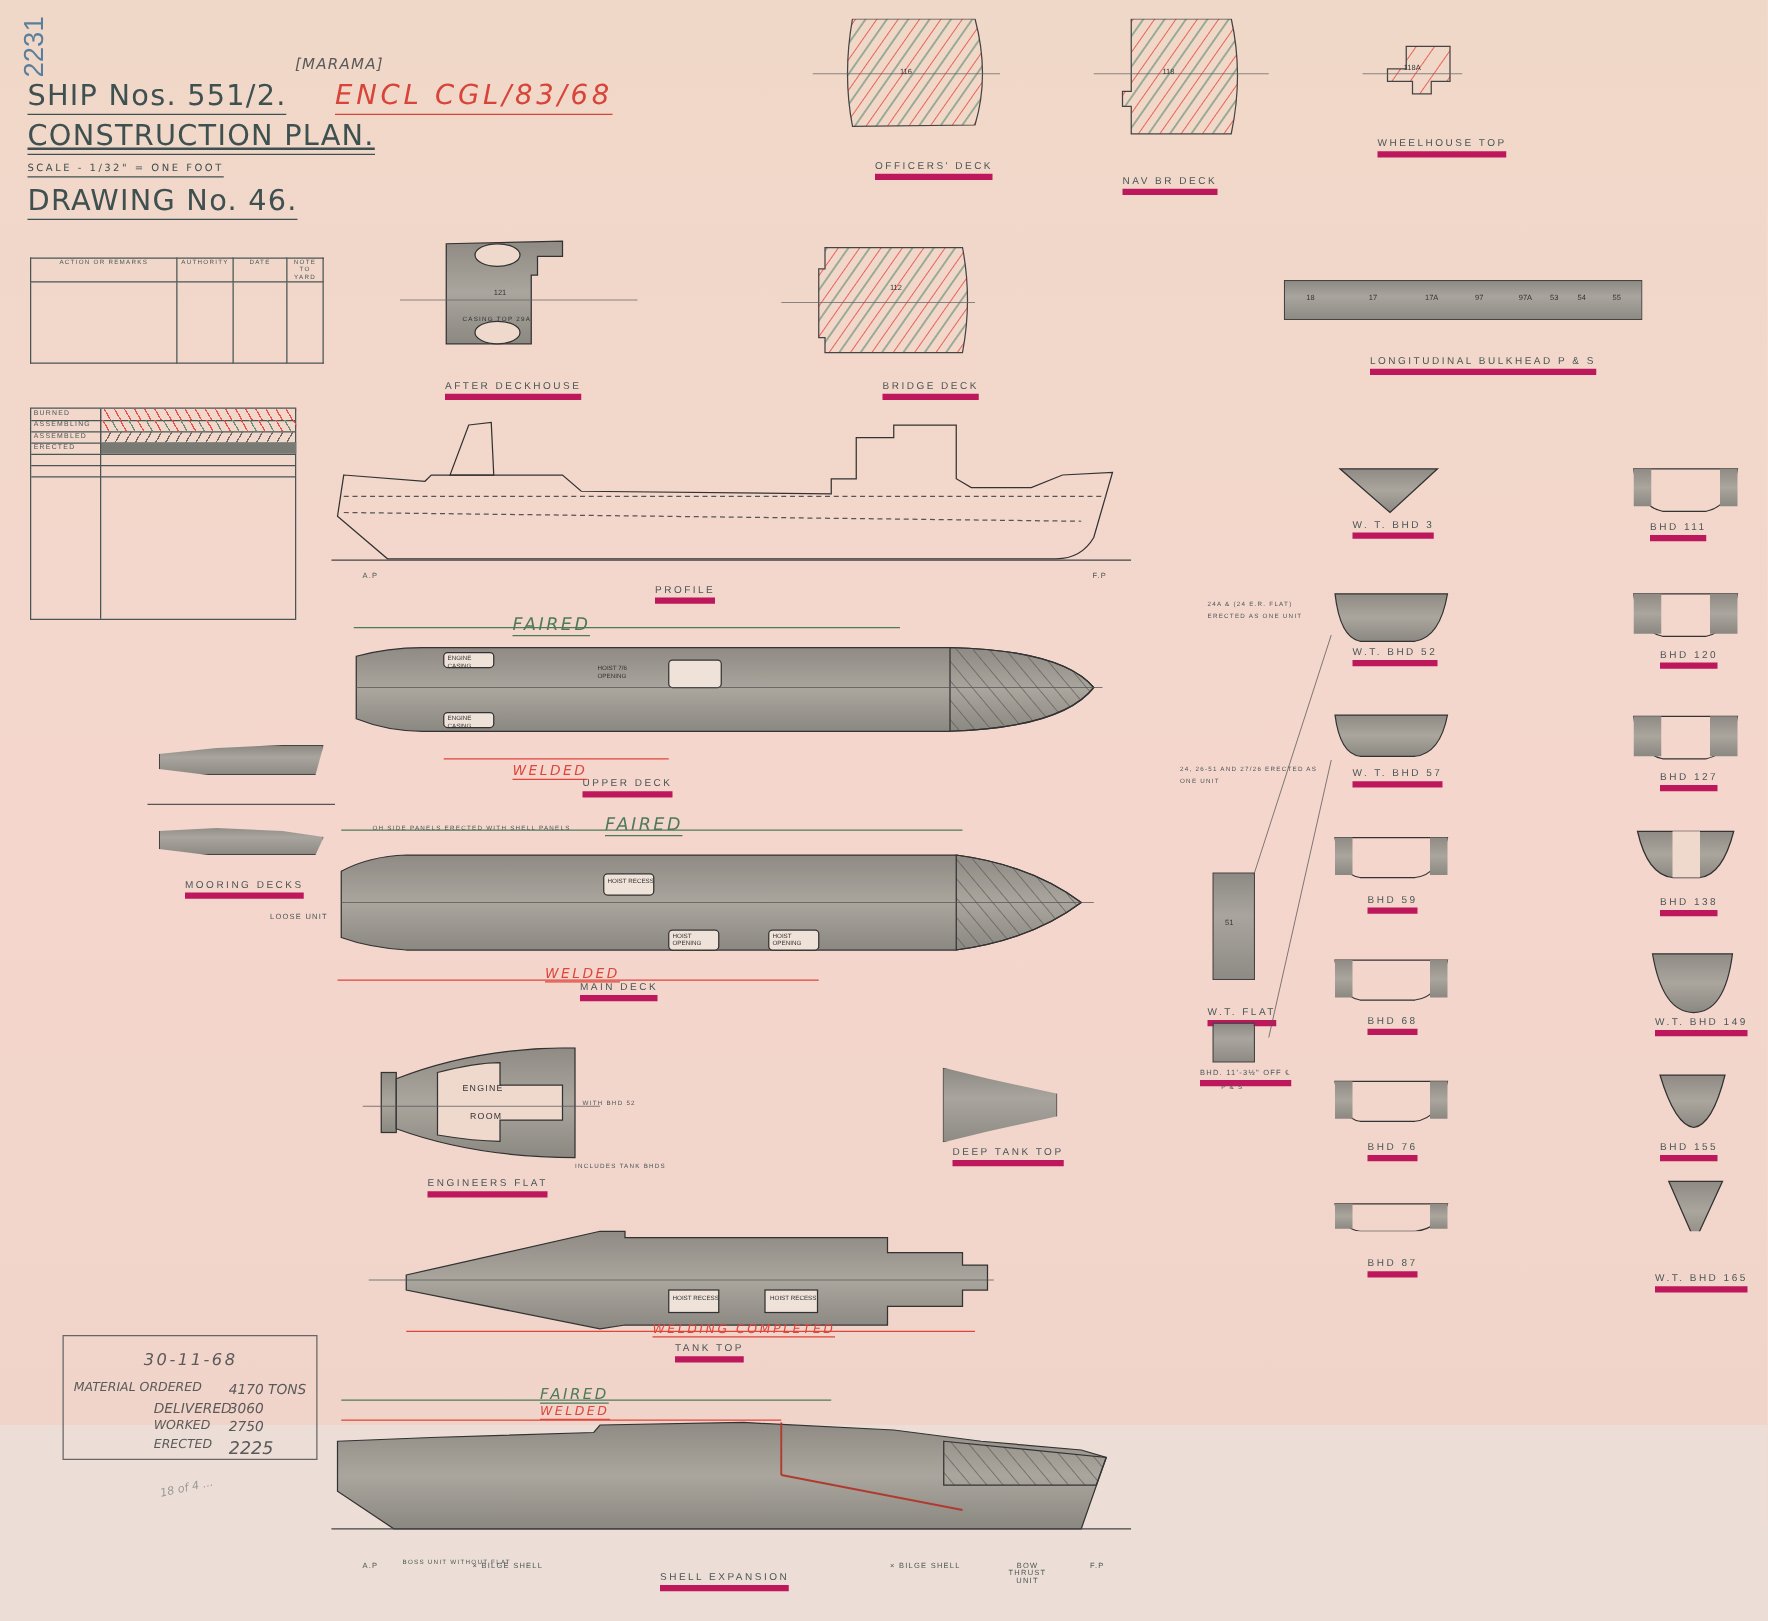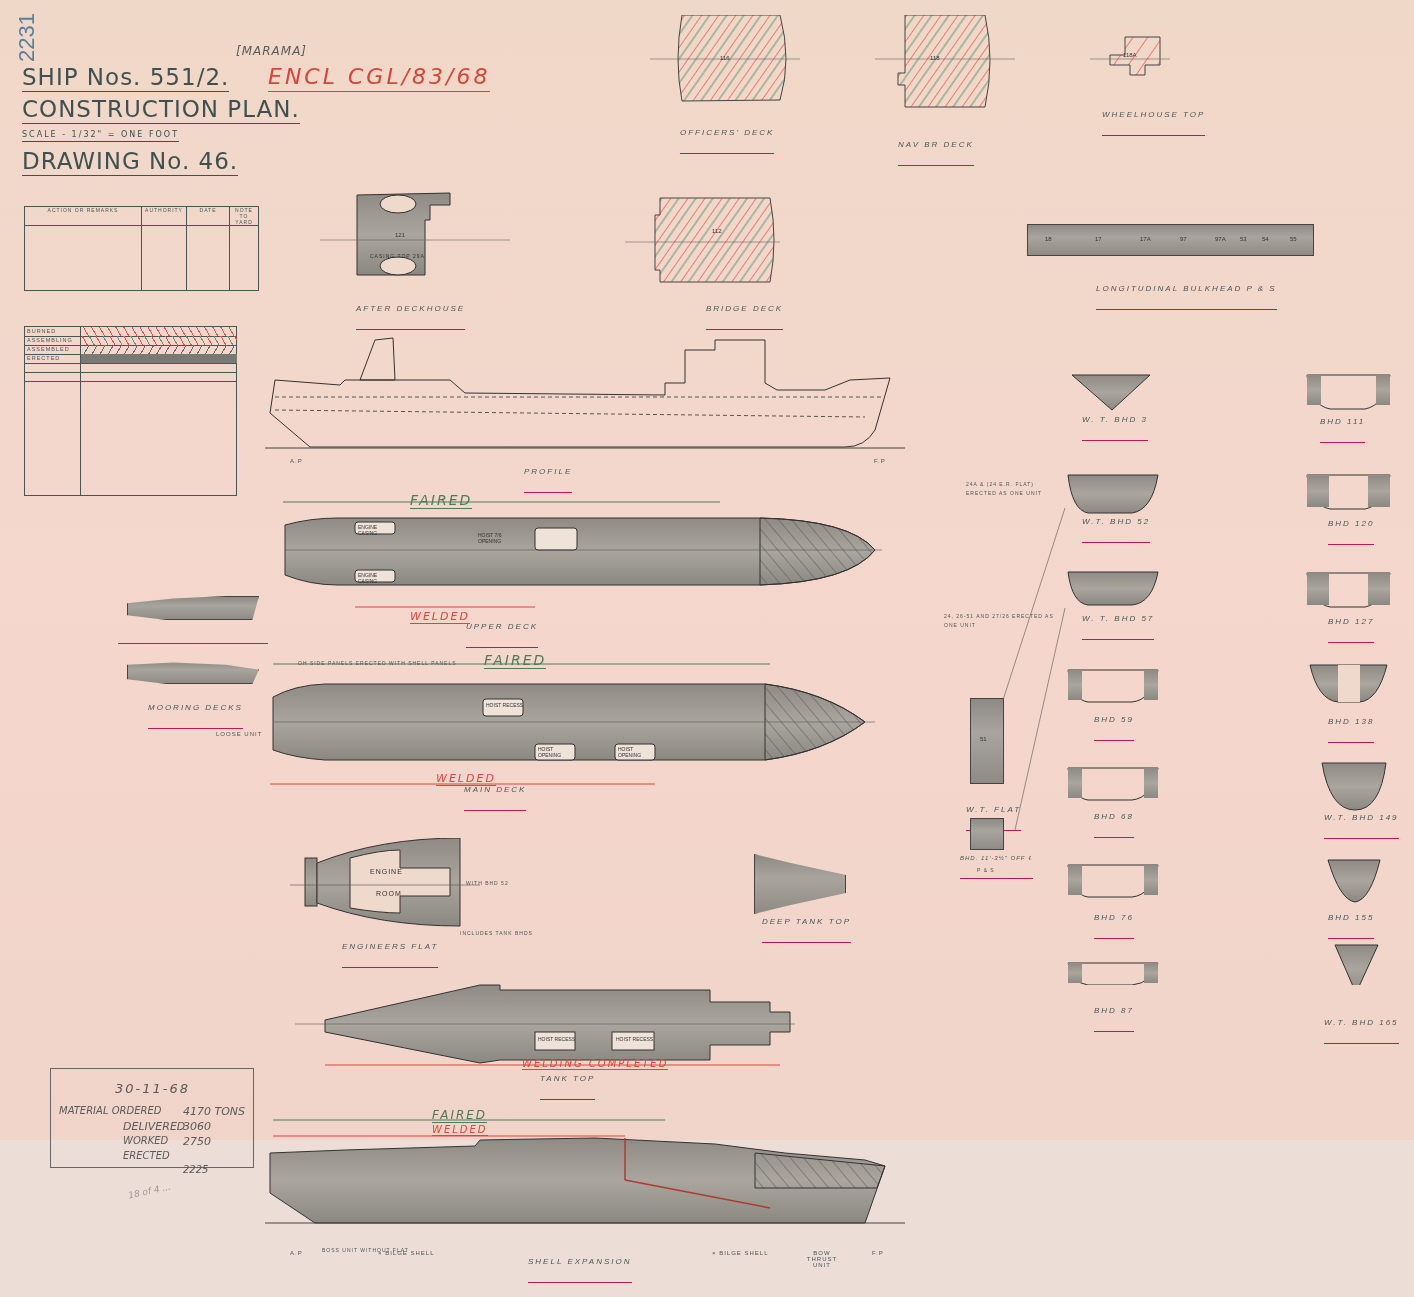--- a/index.html
+++ b/index.html
@@ -2,27 +2,27 @@
 <html><head>
   <meta charset="utf-8">
   <style>
     html,body{margin:0;padding:0;}
     body{width:1414px;height:1297px;background:#f3dcd0;position:relative;overflow:hidden;font-family:"Liberation Sans",sans-serif;color:#3c4a4a;}
     .paper{position:absolute;left:0;top:0;width:1414px;height:1297px;background:linear-gradient(180deg,#f0d8c8 0%,#f4d6cd 50%,#efd3c8 100%);}
     .paper-bottom{position:absolute;left:0;top:1140px;width:1414px;height:157px;background:#ecded6;}
     .abs{position:absolute;}
     .title{font-family:"DejaVu Sans",sans-serif;color:#3f5050;letter-spacing:1px;border-bottom:1.5px solid #3f5050;line-height:1;padding-bottom:2px;white-space:nowrap;}
     .t1{left:22px;top:66px;font-size:23px;}
-    .t2{left:22px;top:98px;font-size:23px;}
+    .t2{left:22px;top:98px;font-size:23px;text-decoration:underline;}
     .t3{left:22px;top:131px;font-size:8px;letter-spacing:2px;}
     .t4{left:22px;top:150px;font-size:23px;}
     .ref{left:268px;top:64px;font-size:22px;color:#d8443a;font-style:italic;letter-spacing:3px;border-bottom:1.5px solid #d8443a;padding-bottom:2px;font-family:"DejaVu Sans",sans-serif;white-space:nowrap;}
     .shipname{left:236px;top:44px;font-size:12px;color:#555;font-style:italic;letter-spacing:1px;}
     .sidenum{left:14px;top:20px;font-size:22px;color:#5a7f9c;transform:rotate(-90deg);transform-origin:left top;top:62px;white-space:nowrap;}
-    .lbl{font-size:8px;letter-spacing:2px;color:#4a5656;border-bottom:1px solid #be185d;padding-bottom:16px;white-space:nowrap;text-transform:uppercase;font-style:italic;}
+    .lbl{font-size:8px;letter-spacing:2px;color:#4a5656;border-bottom:5px solid #be185d;padding-bottom:2px;white-space:nowrap;text-transform:uppercase;}
     table.rem{position:absolute;left:24px;top:206px;width:235px;height:85px;border-collapse:collapse;}
     table.rem td,table.rem th{border:1px solid #4a5656;font-size:5px;letter-spacing:1px;color:#4a5656;font-weight:normal;padding:0 2px;vertical-align:top;}
     table.rem th{height:9px;}
     .legend{position:absolute;left:24px;top:326px;width:211px;height:168px;border:1px solid #4a5656;}
     .lrow{position:absolute;left:0;width:211px;height:9px;border-bottom:1px solid #4a5656;}
     .lname{position:absolute;left:2px;top:1px;font-size:5.5px;letter-spacing:1px;color:#4a5656;}
     .lsw{position:absolute;left:55px;top:0;width:156px;height:9px;border-left:1px solid #4a5656;}
     .lcol{position:absolute;left:55px;top:0;width:0;height:168px;border-left:1px solid #4a5656;}
     .hatch-red{background:repeating-linear-gradient(60deg,transparent 0 6px,#e8524a 6px 7px);}
     .hatch-rg{background:repeating-linear-gradient(60deg,transparent 0 5px,#e8524a 5px 6px,transparent 6px 11px,#6e8f74 11px 12px);}
@@ -113,21 +113,21 @@
 
   <path d="M255,0 L335,0 Q345,45 335,92 L255,92 L255,70 L248,70 L248,58 L255,58Z" fill="url(#rg)" stroke="#444"></path>
   <line x1="225" y1="44" x2="365" y2="44" stroke="#666" stroke-width="0.6"></line>
 
   <path d="M475,22 L510,22 L510,50 L495,50 L495,60 L480,60 L480,50 L460,50 L460,40 L475,40Z" fill="url(#r)" stroke="#444"></path>
   <line x1="440" y1="44" x2="520" y2="44" stroke="#666" stroke-width="0.6"></line>
 </svg>
 <div class="abs panel" style="left:720px;top:55px">116</div>
 <div class="abs panel" style="left:930px;top:55px">118</div>
 <div class="abs panel" style="left:1123px;top:52px">118A</div>
-<div class="abs lbl" style="left:680px;top:128px">OFFICERS' DECK</div>
+<div class="abs lbl" style="left:700px;top:128px">OFFICERS' DECK</div>
 <div class="abs lbl" style="left:898px;top:140px">NAV BR DECK</div>
 <div class="abs lbl" style="left:1102px;top:110px">WHEELHOUSE TOP</div>
 
 <svg class="abs" style="left:300px;top:190px" width="480" height="100">
   <path d="M57,5 L150,3 L150,15 L130,15 L130,30 L125,30 L125,85 L57,85Z" fill="url(#pen)" stroke="#333"></path>
   <ellipse cx="98" cy="14" rx="18" ry="9" fill="#efd8cc" stroke="#333"></ellipse>
   <ellipse cx="98" cy="76" rx="18" ry="9" fill="#efd8cc" stroke="#333"></ellipse>
   <line x1="20" y1="50" x2="210" y2="50" stroke="#666" stroke-width="0.6"></line>
   <path d="M360,8 L470,8 Q478,50 470,92 L360,92 L360,80 L355,80 L355,25 L360,25Z" fill="url(#rg)" stroke="#444"></path>
   <line x1="325" y1="52" x2="480" y2="52" stroke="#666" stroke-width="0.6"></line>
@@ -230,21 +230,21 @@
 
 <div class="statusbox">
   <div class="abs pencil" style="left:64px;top:12px;font-size:13px;letter-spacing:2px">30-11-68</div>
   <div class="abs pencil" style="left:8px;top:36px;font-size:10px">MATERIAL ORDERED</div>
   <div class="abs pencil" style="left:132px;top:36px;font-size:11px">4170 TONS</div>
   <div class="abs pencil" style="left:72px;top:51px;font-size:11px">DELIVERED</div>
   <div class="abs pencil" style="left:132px;top:51px;font-size:11px">3060</div>
   <div class="abs pencil" style="left:72px;top:66px;font-size:10px">WORKED</div>
   <div class="abs pencil" style="left:132px;top:66px;font-size:11px">2750</div>
   <div class="abs pencil" style="left:72px;top:81px;font-size:10px">ERECTED</div>
-  <div class="abs pencil" style="left:132px;top:95px;font-size:10px">2225</div>
+  <div class="abs pencil" style="left:132px;top:82px;font-size:14px">2225</div>
 </div>
 <div class="abs pencil" style="left:128px;top:1186px;font-size:9px;color:#9a9a9a;transform:rotate(-12deg)">18 of 4 ...</div>
 
 <svg class="abs" style="left:265px;top:1108px" width="640" height="140">
   <line x1="8" y1="12" x2="400" y2="12" stroke="#4f7a5a"></line>
   <line x1="8" y1="28" x2="360" y2="28" stroke="#e0453c"></line>
   <path d="M5,45 L80,42 L210,38 L215,32 L330,30 L450,36 L520,45 L600,52 L620,58 L600,115 L50,115 L5,85Z" fill="url(#pen)" stroke="#333"></path>
   <path d="M490,45 L620,58 L612,80 L490,80Z" fill="url(#bh)" stroke="#333"></path>
   <line x1="360" y1="30" x2="360" y2="72" stroke="#b03a30" stroke-width="1.5"></line>
   <line x1="360" y1="72" x2="505" y2="100" stroke="#b03a30" stroke-width="1.5"></line>

